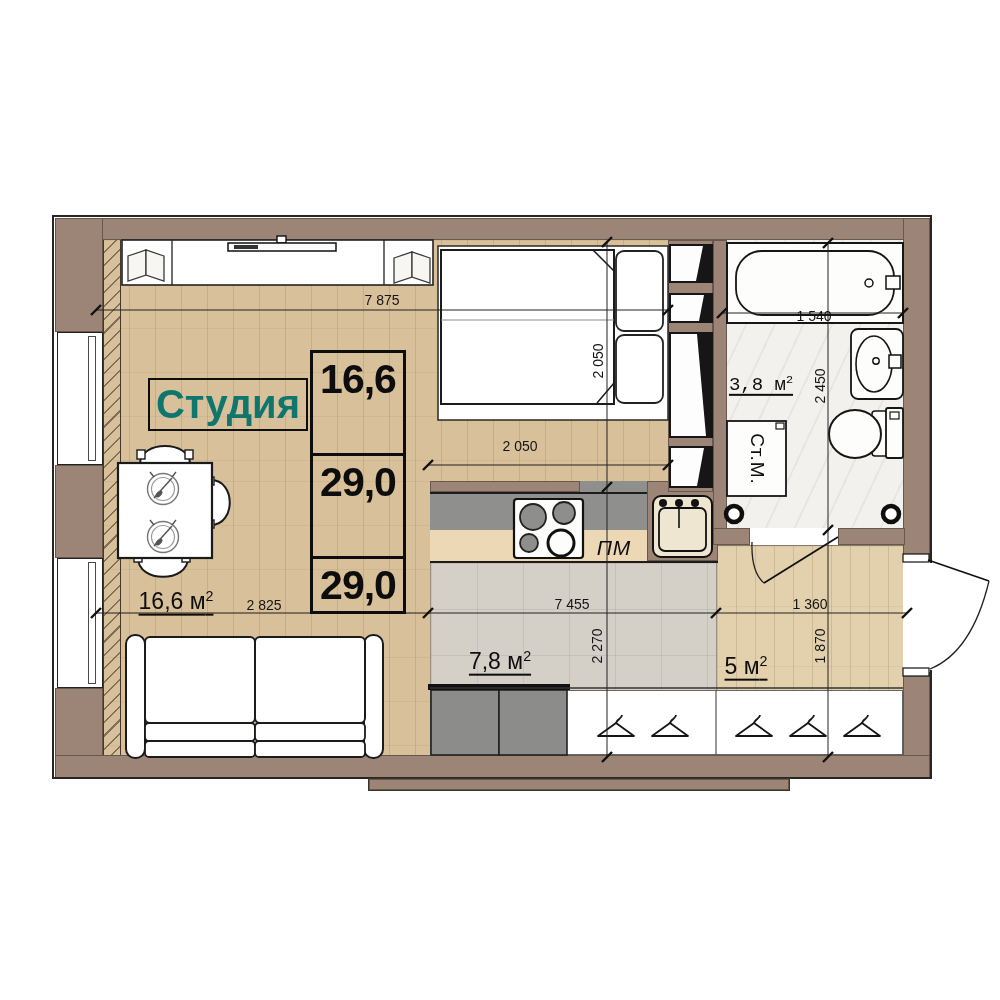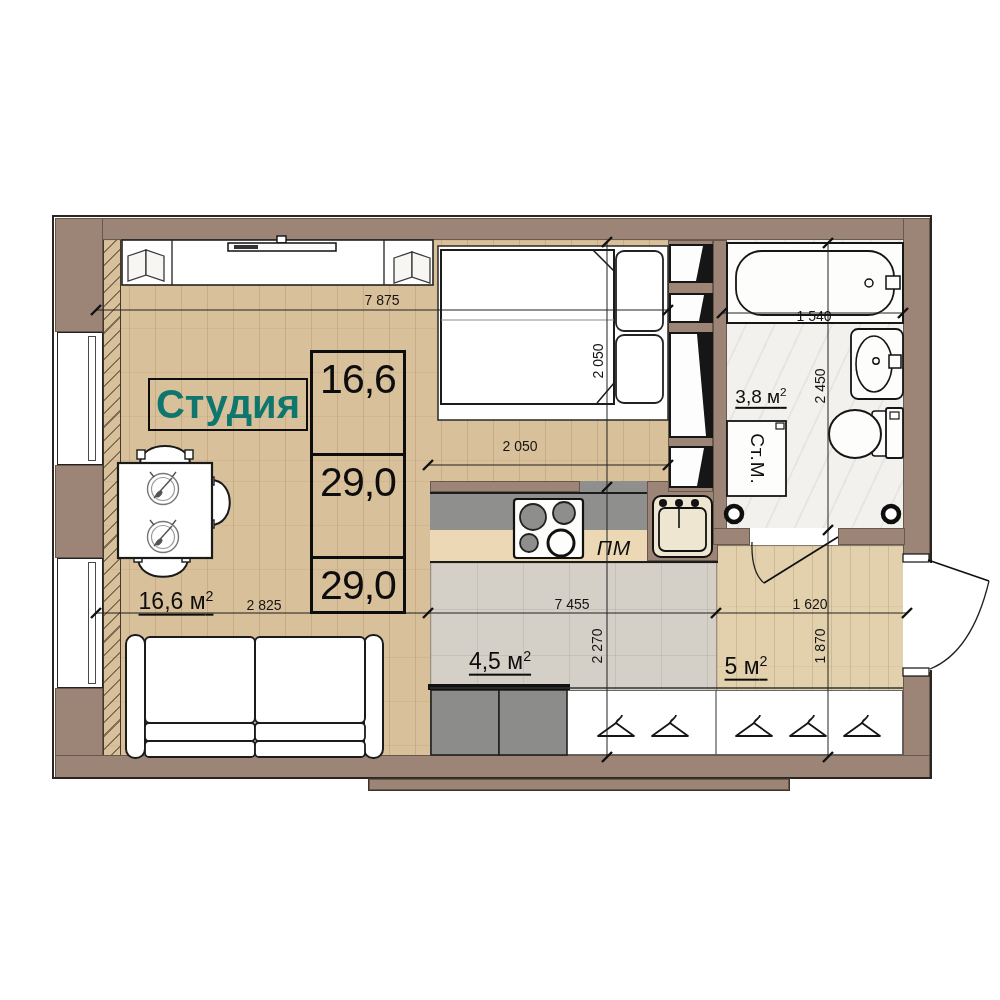--- a/index.html
+++ b/index.html
@@ -34,21 +34,21 @@
         text-underline-offset:4px;color:#0d0d0d;}
   .area.small{font-size:19px;}
   .area sup{font-size:0.62em;}
   .appliance{font-size:21px;color:#0d0d0d;letter-spacing:1px;}
   .titlebox{position:absolute;box-sizing:border-box;left:148px;top:378px;width:160px;height:53px;
         border:2.5px solid #0d0d0d;display:flex;align-items:center;justify-content:center;
         font-size:40px;font-weight:700;color:#0f766e;}
   .numtable{position:absolute;box-sizing:border-box;left:310px;top:350px;width:96px;
         border:3px solid #0d0d0d;}
   .numtable .row{height:52px;display:flex;align-items:center;justify-content:center;
-        font-size:41px;font-weight:400;letter-spacing:-1px;color:#0d0d0d;}
+        font-size:41px;font-weight:700;letter-spacing:-1px;color:#0d0d0d;}
   .numtable .row + .row{border-top:3px solid #0d0d0d;margin-top:48px;}
   svg{position:absolute;left:0;top:0;}
 </style>
 </head>
 <body>
 
 <div class="abs wood" style="left:103px;top:240px;width:610px;height:241px;"></div>
 <div class="abs wood" style="left:103px;top:481px;width:327px;height:276px;"></div>
 <div class="abs tile" style="left:430px;top:563px;width:286px;height:127px;border-left:1px solid #9a8f80;"></div>
 <div class="abs hallwood" style="left:716px;top:545px;width:187px;height:145px;border-top:1px solid #8a7c6c;border-left:1px solid #9a8f80;"></div>
@@ -254,29 +254,29 @@
 
 <div class="titlebox">Студия</div>
 
 <div class="numtable">
   <div class="row">16,6</div>
   <div class="row">29,0</div>
   <div class="row">29,0</div>
 </div>
 
 <div class="lbl area" style="left:176px;top:601px;"><span>16,6 м</span><sup>2</sup></div>
-<div class="lbl area" style="left:500px;top:661px;"><span>4,5 м</span><sup>2</sup></div>
+<div class="lbl area" style="left:500px;top:661px;"><span>7,8 м</span><sup>2</sup></div>
 <div class="lbl area" style="left:746px;top:666px;"><span>5 м</span><sup>2</sup></div>
-<div class="lbl area small" style="left:761px;top:396px;"><span>3,8 м</span><sup>2</sup></div>
+<div class="lbl area small" style="left:761px;top:385px;font-family:Liberation Mono, monospace;"><span>3,8 м</span><sup>2</sup></div>
 
 <div class="lbl appliance" style="left:614px;top:547px;font-style:italic;">ПМ</div>
 <div class="lbl appliance" style="left:757px;top:459px;font-size:19px;transform:translate(-50%,-50%) rotate(90deg);">Ст.М.</div>
 
 <div class="lbl dim" style="left:382px;top:300px;">7 875</div>
 <div class="lbl dim" style="left:520px;top:446px;">2 050</div>
 <div class="lbl dim v" style="left:598px;top:361px;">2 050</div>
 <div class="lbl dim" style="left:814px;top:302px;margin-top:14px;">1 540</div>
 <div class="lbl dim v" style="left:820px;top:386px;">2 450</div>
 <div class="lbl dim" style="left:264px;top:605px;">2 825</div>
 <div class="lbl dim" style="left:572px;top:604px;">7 455</div>
 <div class="lbl dim v" style="left:597px;top:646px;">2 270</div>
-<div class="lbl dim" style="left:810px;top:604px;">1 620</div>
+<div class="lbl dim" style="left:810px;top:604px;">1 360</div>
 <div class="lbl dim v" style="left:820px;top:646px;">1 870</div>
 
 </body></html>

